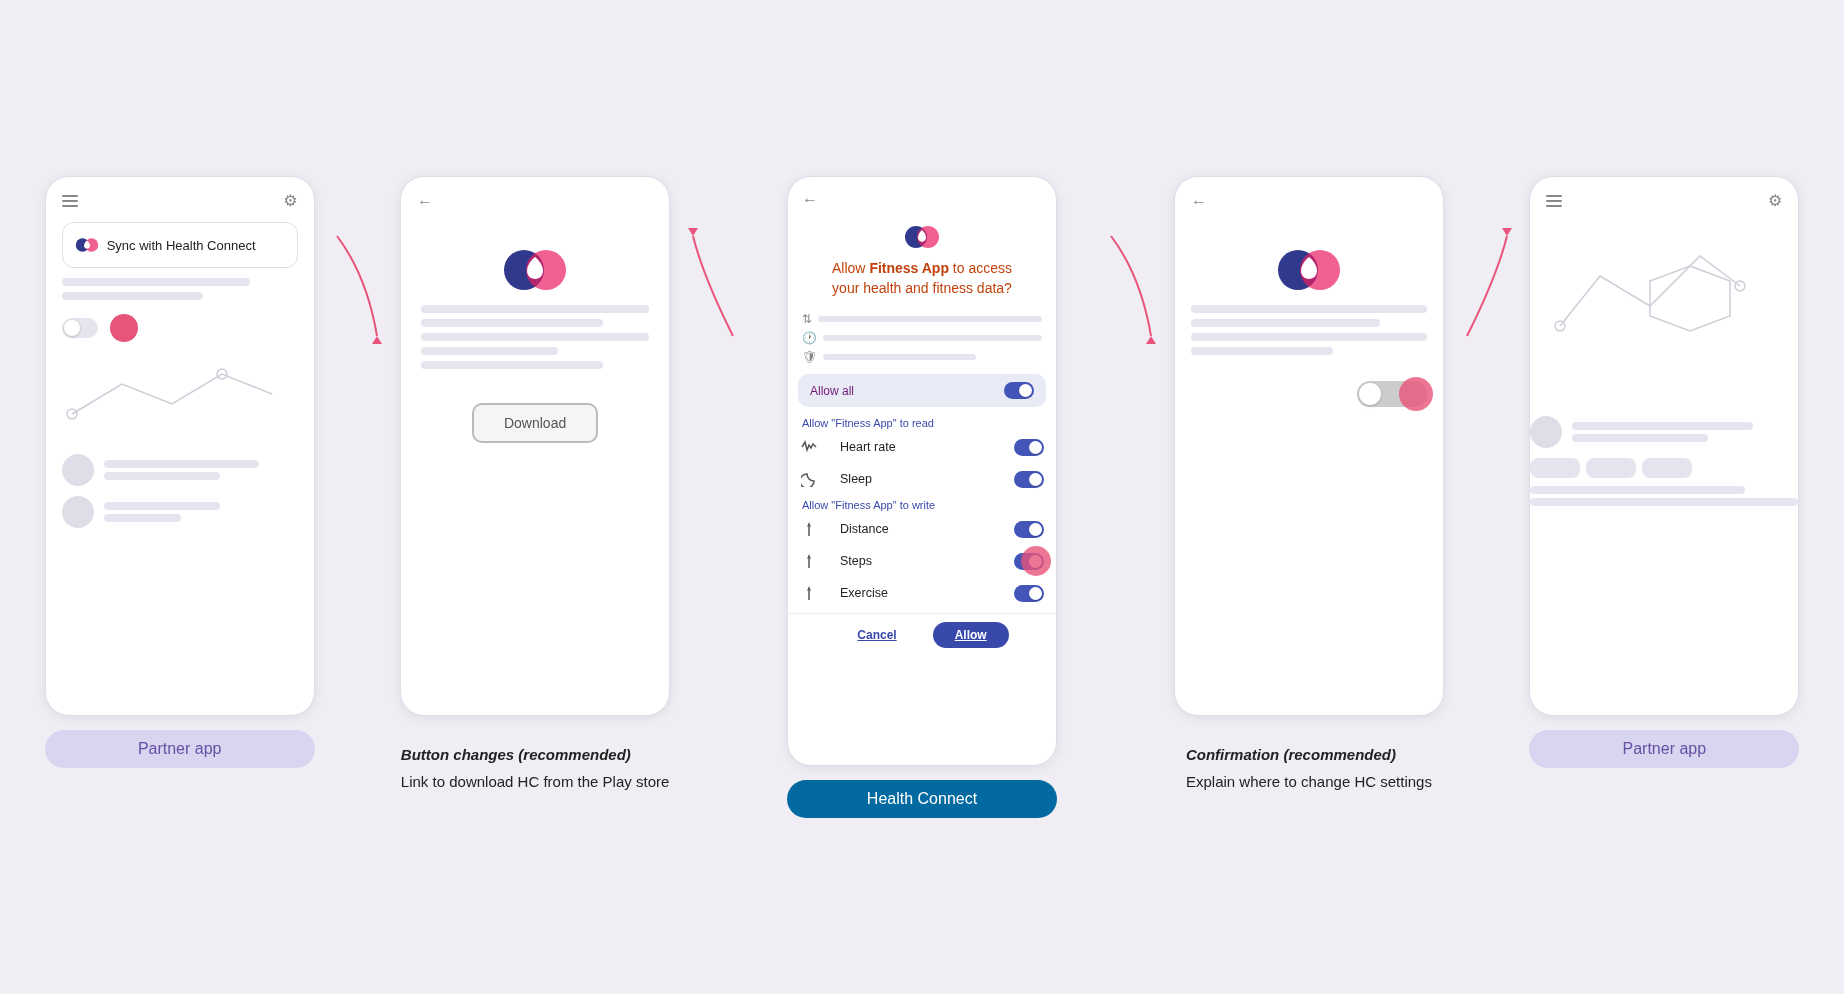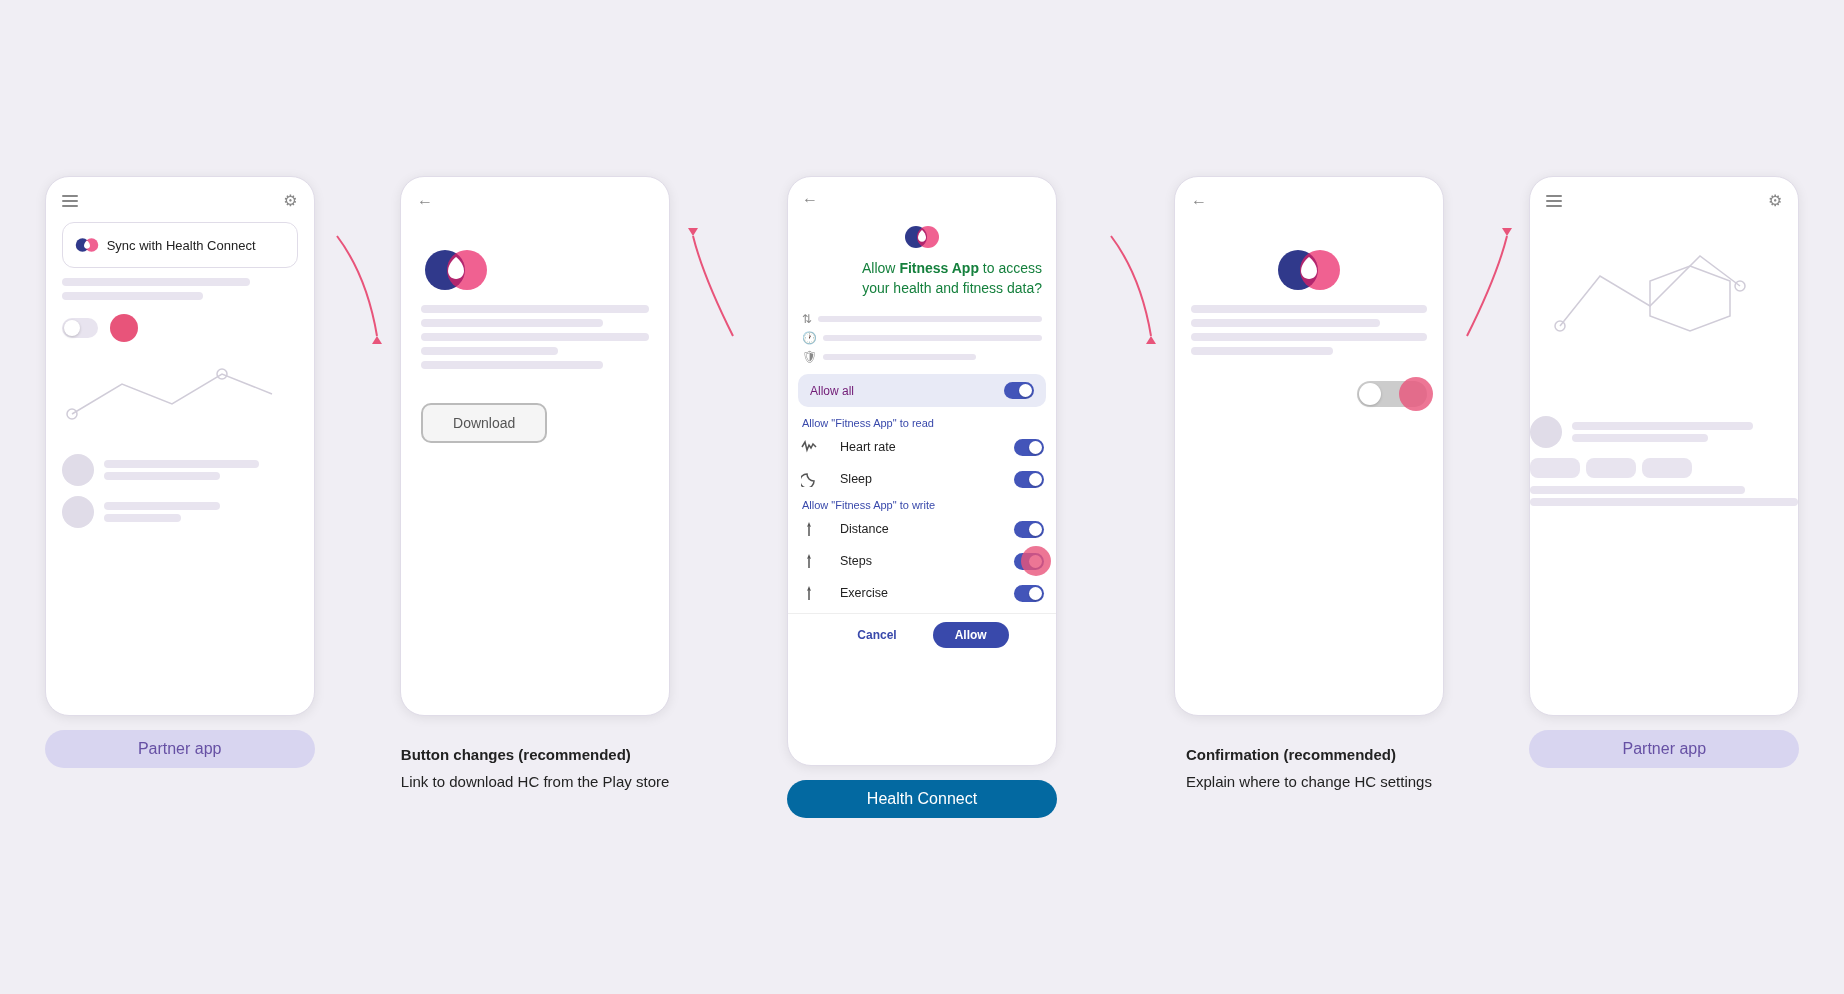--- a/index.html
+++ b/index.html
@@ -118,21 +118,21 @@
       position: absolute;
       top: 2px;
       box-shadow: 0 1px 3px rgba(0,0,0,0.2);
     }
     .toggle-track:not(.on) .toggle-thumb { left: 2px; }
 
     
     .phone2-content {
       display: flex;
       flex-direction: column;
-      align-items: flex-start;
+      align-items: center;
       padding: 20px;
     }
     .desc-lines { width: 100%; margin-bottom: 8px; }
     .download-btn {
       border: 2px solid #bbb;
       border-radius: 10px;
       padding: 10px 30px;
       font-size: 14px;
       color: #555;
       background: #f5f5f5;
@@ -144,23 +144,22 @@
       align-items: center;
       padding: 12px 14px 6px;
       gap: 8px;
     }
     .hc-title-area {
       text-align: center;
       padding: 6px 14px 10px;
     }
     .hc-title-text {
       font-size: 14px;
-      color: #15803d;
+      color: #c2410c;
       line-height: 1.4;
-      text-align: right;
     }
     .hc-title-text b { font-weight: 700; }
     .allow-all-row {
       background: #e8eaf6;
       border-radius: 10px;
       display: flex;
       align-items: center;
       justify-content: space-between;
       padding: 8px 12px;
       margin: 6px 10px;
@@ -218,20 +217,21 @@
     }
     .hc-btn {
       padding: 6px 22px;
       border-radius: 20px;
       font-size: 12px;
       cursor: pointer;
       border: none;
       background: transparent;
       color: #3949ab;
       font-weight: 600;
+      text-decoration: underline;
     }
     .hc-btn.primary { background: #3949ab; color: #fff; }
 
     
     .conf-phone-content {
       display: flex;
       flex-direction: column;
       align-items: center;
       padding: 20px 16px;
     }
@@ -291,21 +291,21 @@
     .label-badge.blue { background: #0369a1; color: #fff; }
 
     
     .desc-text {
       font-size: 15px;
       color: #222;
       margin-top: 14px;
       max-width: 270px;
       line-height: 1.5;
     }
-    .desc-text b { font-weight: 700; }
+    .desc-text b { font-weight: 700; font-style: italic; }
 
     
     .section-col {
       display: flex;
       flex-direction: column;
       align-items: center;
       gap: 0;
       flex: 1;
     }
 

